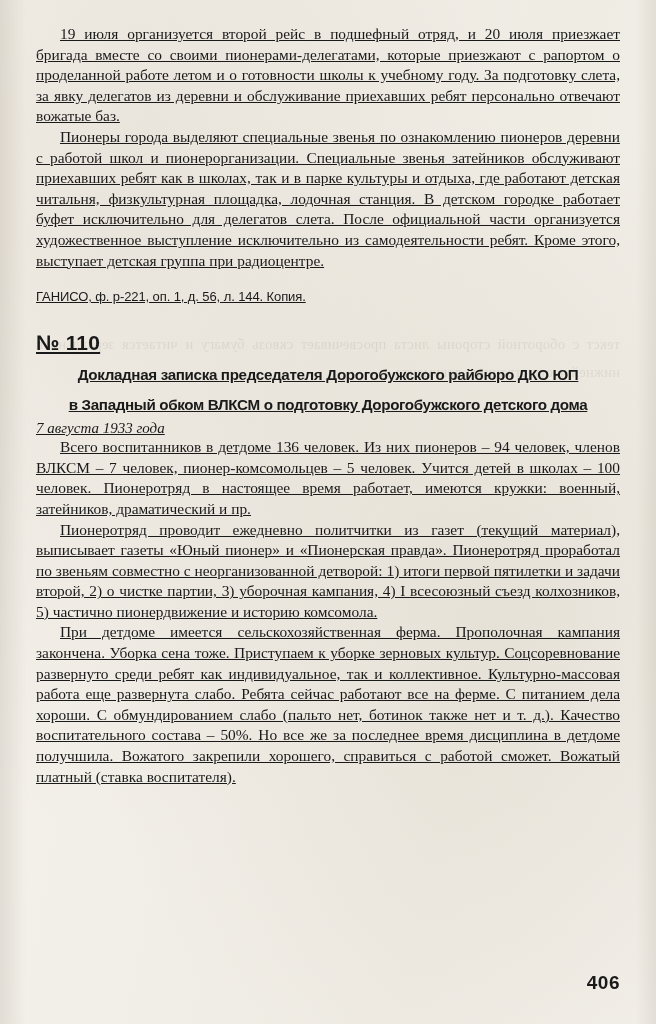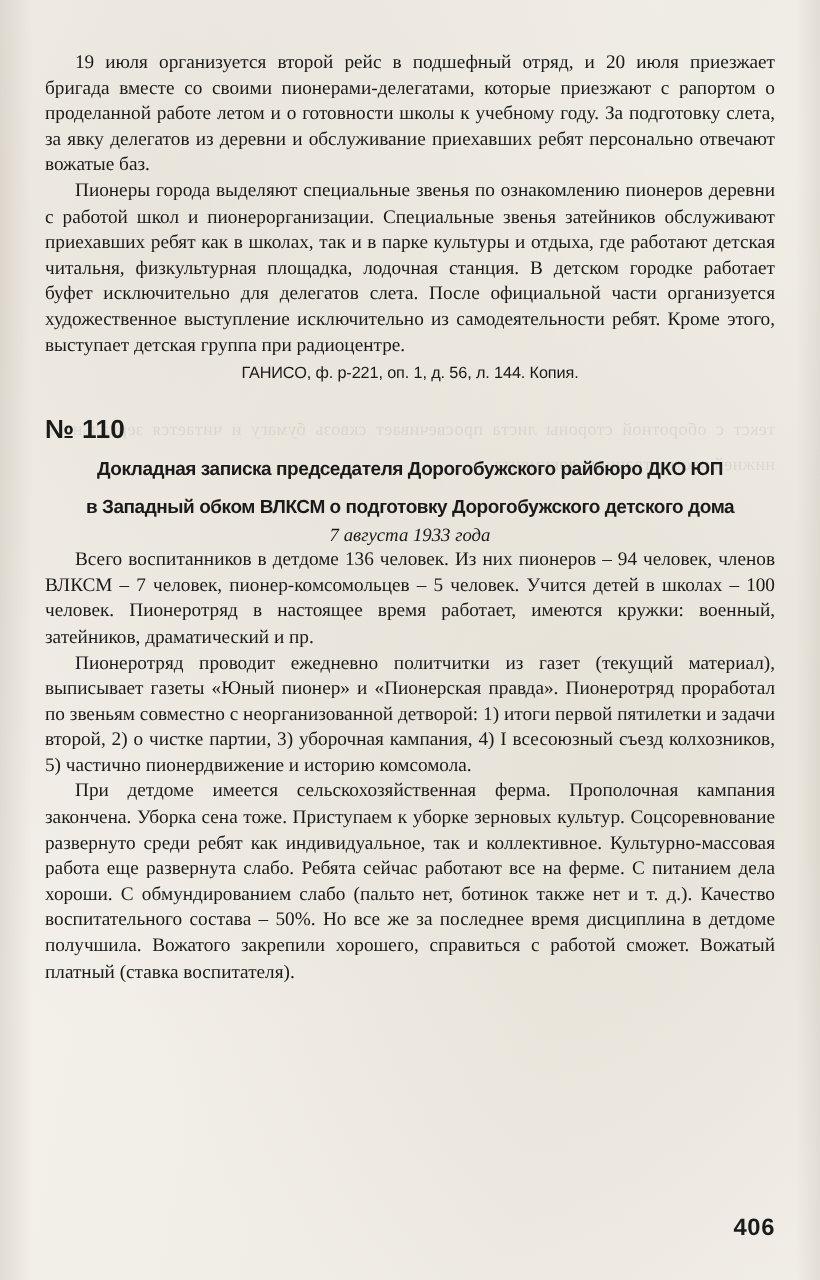--- a/index.html
+++ b/index.html
@@ -37,57 +37,57 @@
     text-align: justify;
     transform: scaleX(-1);
     pointer-events: none;
     filter: blur(0.4px);
     white-space: pre-wrap;
   }
   .content {
     position: absolute;
     left: 36px;
     right: 36px;
-    top: 40px;
+    top: 24px;
+    text-decoration: underline;
   }
   p.body-par {
     margin: 0;
     font-size: 15.4px;
     line-height: 20.6px;
     text-align: justify;
     text-indent: 24px;
     hyphens: manual;
   }
   .source-line {
-    margin: 2px 0 0 0;
+    margin: 17px 0 0 0;
     font-family: "Liberation Sans", sans-serif;
     font-size: 13px;
     line-height: 17px;
     letter-spacing: -0.1px;
-    text-align: center;
   }
   .doc-number {
     margin: 26px 0 0 0;
     font-family: "Liberation Sans", sans-serif;
     font-weight: bold;
     font-size: 21px;
     letter-spacing: 0.2px;
   }
   .doc-title {
     margin: 9px 0 0 0;
     text-align: center;
     font-family: "Liberation Sans", sans-serif;
     font-weight: bold;
     font-size: 15.2px;
     line-height: 21px;
     letter-spacing: -0.35px;
   }
   .doc-date {
     margin: 5px 0 0 0;
-    text-align: center;
+    text-align: left;
     font-style: italic;
     font-size: 15px;
   }
   .page-number {
     position: absolute;
     right: 36px;
     bottom: 30px;
     font-family: "Liberation Sans", sans-serif;
     font-weight: bold;
     font-size: 19px;

